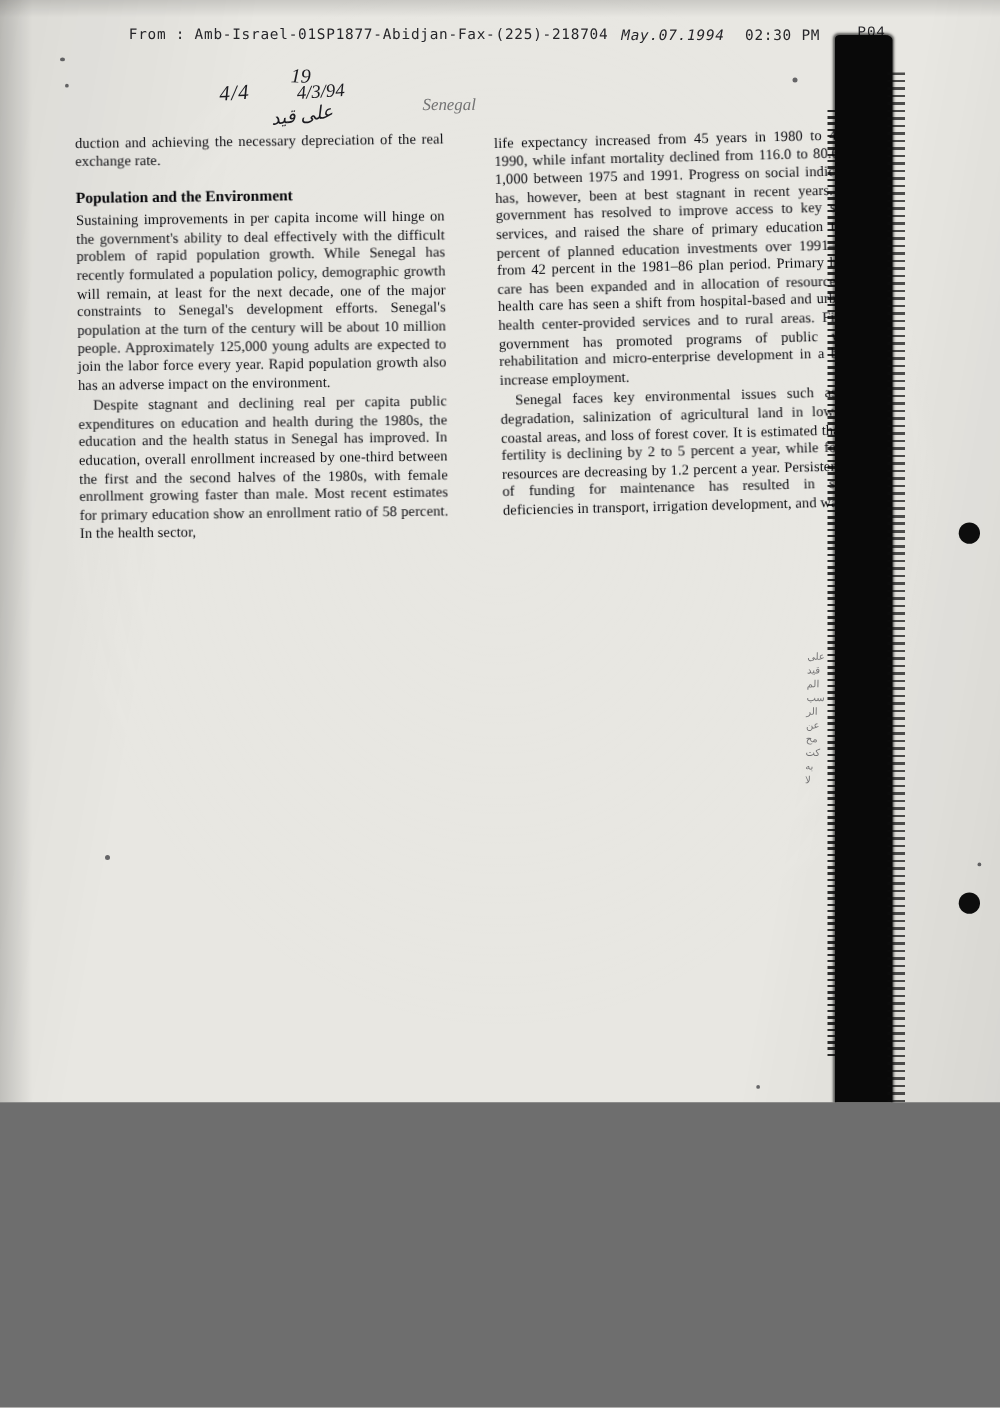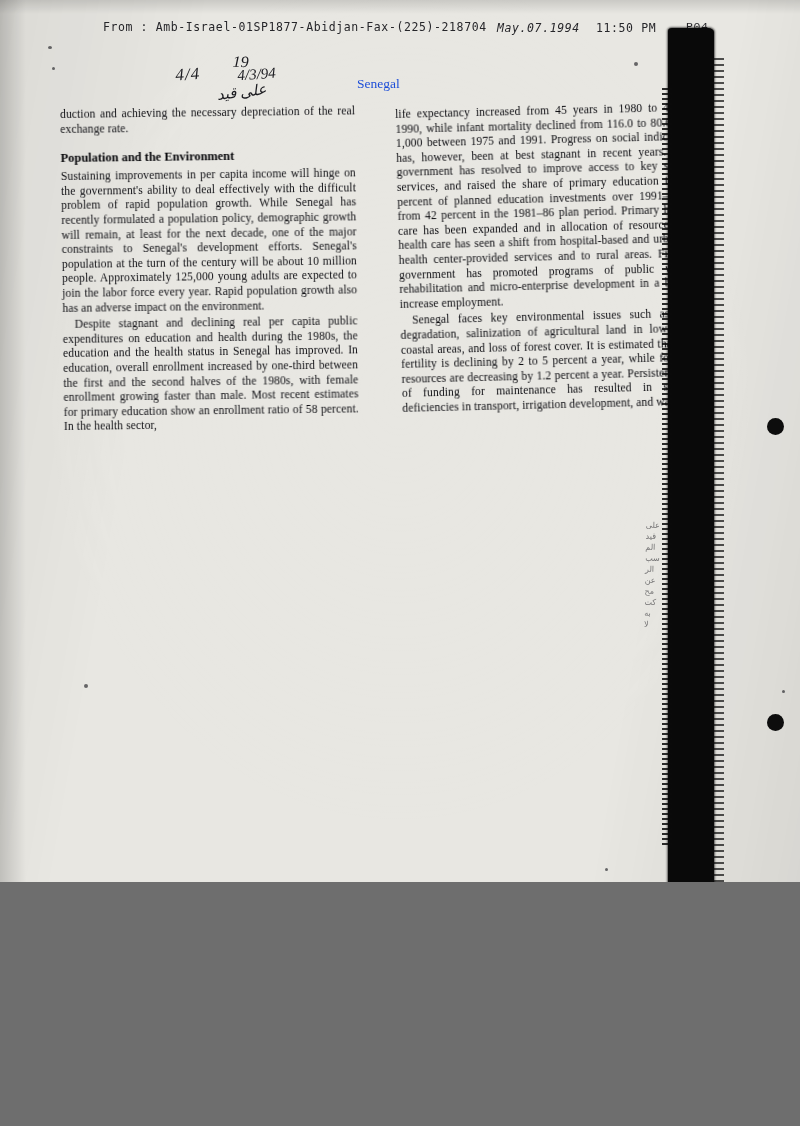--- a/index.html
+++ b/index.html
@@ -93,25 +93,26 @@
   }
   .hand-marks .hm4 {
     position: absolute;
     left: 40px; top: 30px;
     font-size: 15px;
     font-style: italic;
     transform: rotate(-3deg);
   }
   .running-head {
     position: absolute;
-    left: 357px;
+    left: 338px;
     top: 76px;
     font-size: 13.5px;
-    font-family: "Liberation Serif", serif;
-    color: #1d4ed8;
+    font-style: italic;
+    font-family: "Liberation Serif", serif;
+    color: #737373;
   }
   .columns {
     position: absolute;
     top: 108px;
     left: 60px;
     width: 660px;
     height: 360px;
   }
   .col {
     position: absolute;
@@ -279,21 +280,21 @@
 <body>
 
 <div class="page">
 
   <div class="edge-shadow-top"></div>
   <div class="edge-shadow-left"></div>
 
   <div class="fax-header">
     <span class="from">From : Amb-Israel-01SP1877-Abidjan-Fax-(225)-218704</span>
     <span class="date">May.07.1994</span>
-    <span class="time">11:50 PM</span>
+    <span class="time">02:30 PM</span>
     <span class="pagecode">P04</span>
   </div>
 
   <div class="hand-marks">
     <span class="hm1">4/4</span>
     <span class="hm2">19</span>
     <span class="hm3">4/3/94</span>
     <span class="hm4">على قيد</span>
   </div>
 

